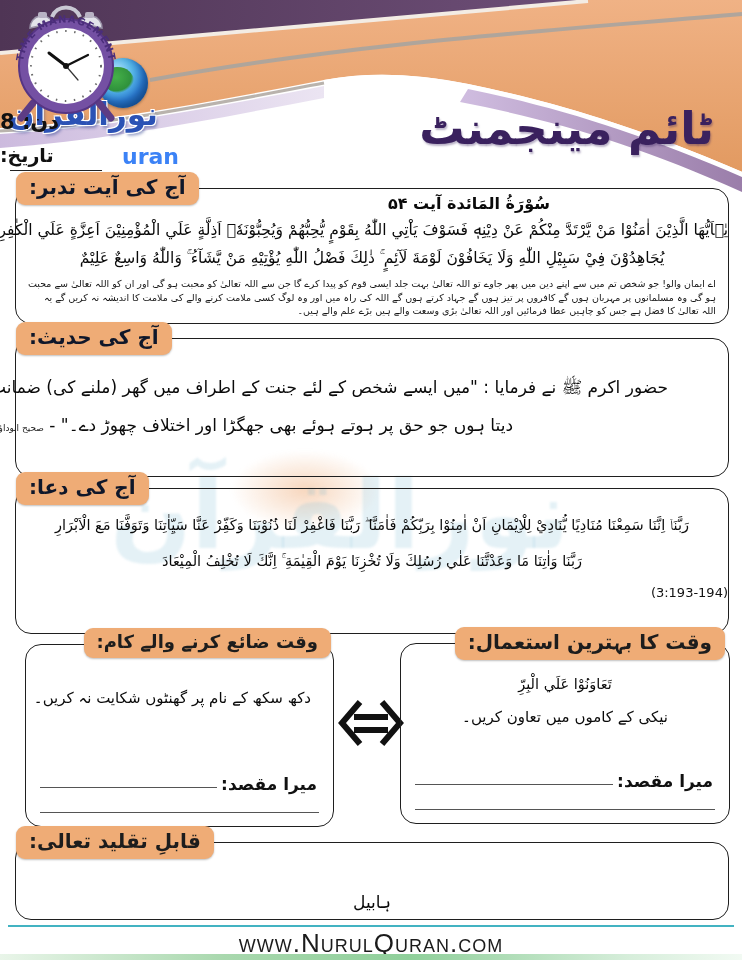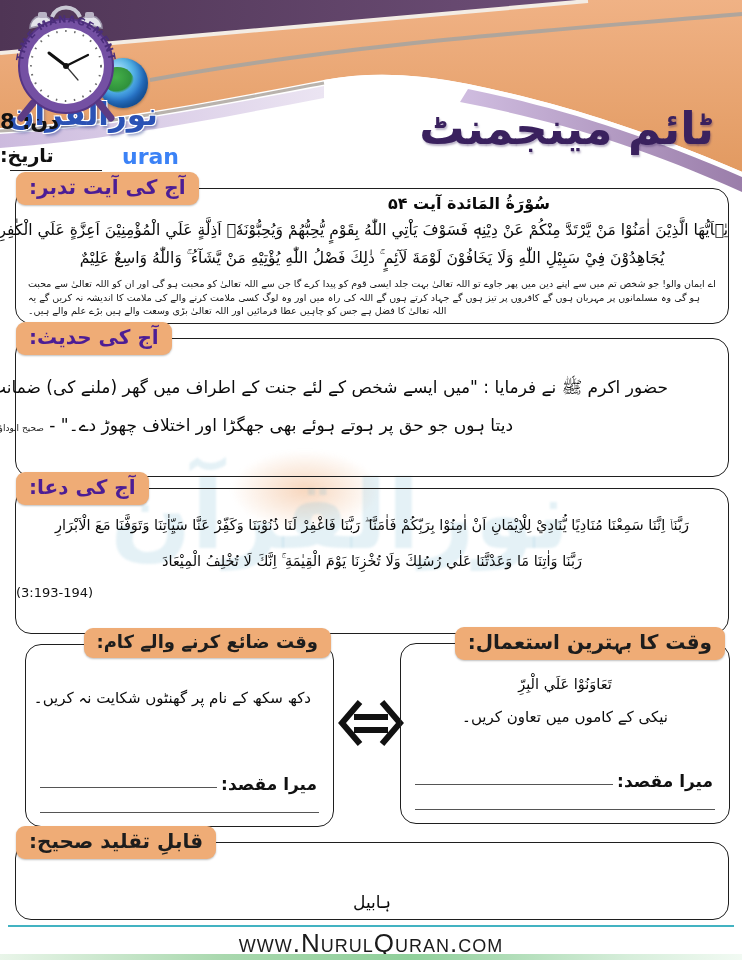--- a/index.html
+++ b/index.html
@@ -38,43 +38,43 @@
     pointer-events:none;}
   .wm-blob{position:absolute;left:190px;top:30px;width:150px;height:80px;border-radius:50%;
     background:radial-gradient(ellipse,rgba(238,166,110,.45),rgba(238,166,110,0) 70%);filter:blur(2px);}
   .wm-text{position:absolute;left:30px;top:40px;width:540px;direction:rtl;text-align:center;
     font-size:95px;font-weight:bold;color:rgba(120,185,210,.20);filter:blur(1px);}
   
   .box{position:absolute;border:1.6px solid #1f1f1f;border-radius:16px;z-index:1;background:transparent;}
   .tab{position:absolute;top:-17px;background:#efac76;border-radius:9px;padding:3px 13px 6px;
     direction:rtl;font-weight:bold;font-size:20px;white-space:nowrap;
     box-shadow:0 1px 2px rgba(0,0,0,.25);}
-  .tab-light{color:#4c1d95;}
+  .tab-light{color:#0f172a;}
   .tab-dark{color:#1d1d1d;}
   .ar{direction:rtl;white-space:nowrap;text-align:center;color:#0a0a0a;}
   .ur{direction:rtl;color:#0a0a0a;}
   .goal-label{position:absolute;direction:rtl;font-size:17px;font-weight:bold;color:#111;}
   .goal-line{position:absolute;border-bottom:1.2px solid #555;}
   
   #box-ayat{left:15px;top:188px;width:712px;height:134px;}
   #box-ayat .ref{position:absolute;top:5px;right:178px;direction:rtl;font-size:16px;font-weight:bold;}
   #box-ayat .ar1{position:absolute;top:32px;width:100%;font-size:15.5px;}
   #box-ayat .ar2{position:absolute;top:60px;width:100%;font-size:15.5px;}
   #box-ayat .trans{position:absolute;top:88px;left:12px;right:12px;direction:rtl;
-    text-align:left;font-size:9.5px;line-height:13.5px;color:#151515;}
+    text-align:right;font-size:9.5px;line-height:13.5px;color:#151515;}
   
   #box-hadith{left:15px;top:338px;width:712px;height:137px;}
   #box-hadith .h1{position:absolute;top:38px;right:60px;white-space:nowrap;font-size:17px;}
   #box-hadith .h2{position:absolute;top:76px;right:215px;white-space:nowrap;font-size:17px;}
   #box-hadith .href{font-size:9px;color:#222;}
   
   #box-dua{left:15px;top:488px;width:712px;height:144px;}
   #box-dua .d1{position:absolute;top:28px;width:100%;font-size:14.5px;}
   #box-dua .d2{position:absolute;top:64px;width:100%;font-size:14.5px;}
-  #box-dua .dref{position:absolute;top:96px;width:100%;text-align:left;direction:ltr;
+  #box-dua .dref{position:absolute;top:96px;width:100%;text-align:right;direction:ltr;
     font-size:13px;color:#111;}
   
   #box-waste{left:25px;top:644px;width:307px;height:181px;}
   #box-waste .tab{right:2px;font-size:18px;padding-left:12px;}
   #box-waste .wtext{position:absolute;top:44px;right:22px;font-size:15px;white-space:nowrap;}
   #box-best{left:400px;top:643px;width:328px;height:179px;}
   #box-best .tab{right:4px;}
   #box-best .barab{position:absolute;top:32px;width:100%;font-size:14.5px;}
   #box-best .btext{position:absolute;top:64px;width:100%;text-align:center;font-size:15px;}
   .goal-label{bottom:32px;right:16px;}
@@ -229,21 +229,21 @@
   <div class="box" id="box-best">
     <div class="tab tab-dark">وقت کا بہترین استعمال:</div>
     <div class="ar barab">تَعَاوَنُوْا عَلَي الْبِرِّ</div>
     <div class="ur btext">نیکی کے کاموں میں تعاون کریں۔</div>
     <div class="goal-label">میرا مقصد:</div>
     <div class="goal-line gline1"></div>
     <div class="goal-line gline2"></div>
   </div>
 
   <div class="box" id="box-example">
-    <div class="tab tab-dark">قابلِ تقلید صحیح:</div>
+    <div class="tab tab-dark">قابلِ تقلید تعالی:</div>
     <div class="ur etext">ہابیل</div>
   </div>
 
   <div class="teal-line"></div>
   <div class="footer-url">www.NurulQuran.com</div>
   <div class="bottom-strip"></div>
 
 </div>
 
 </body></html>

